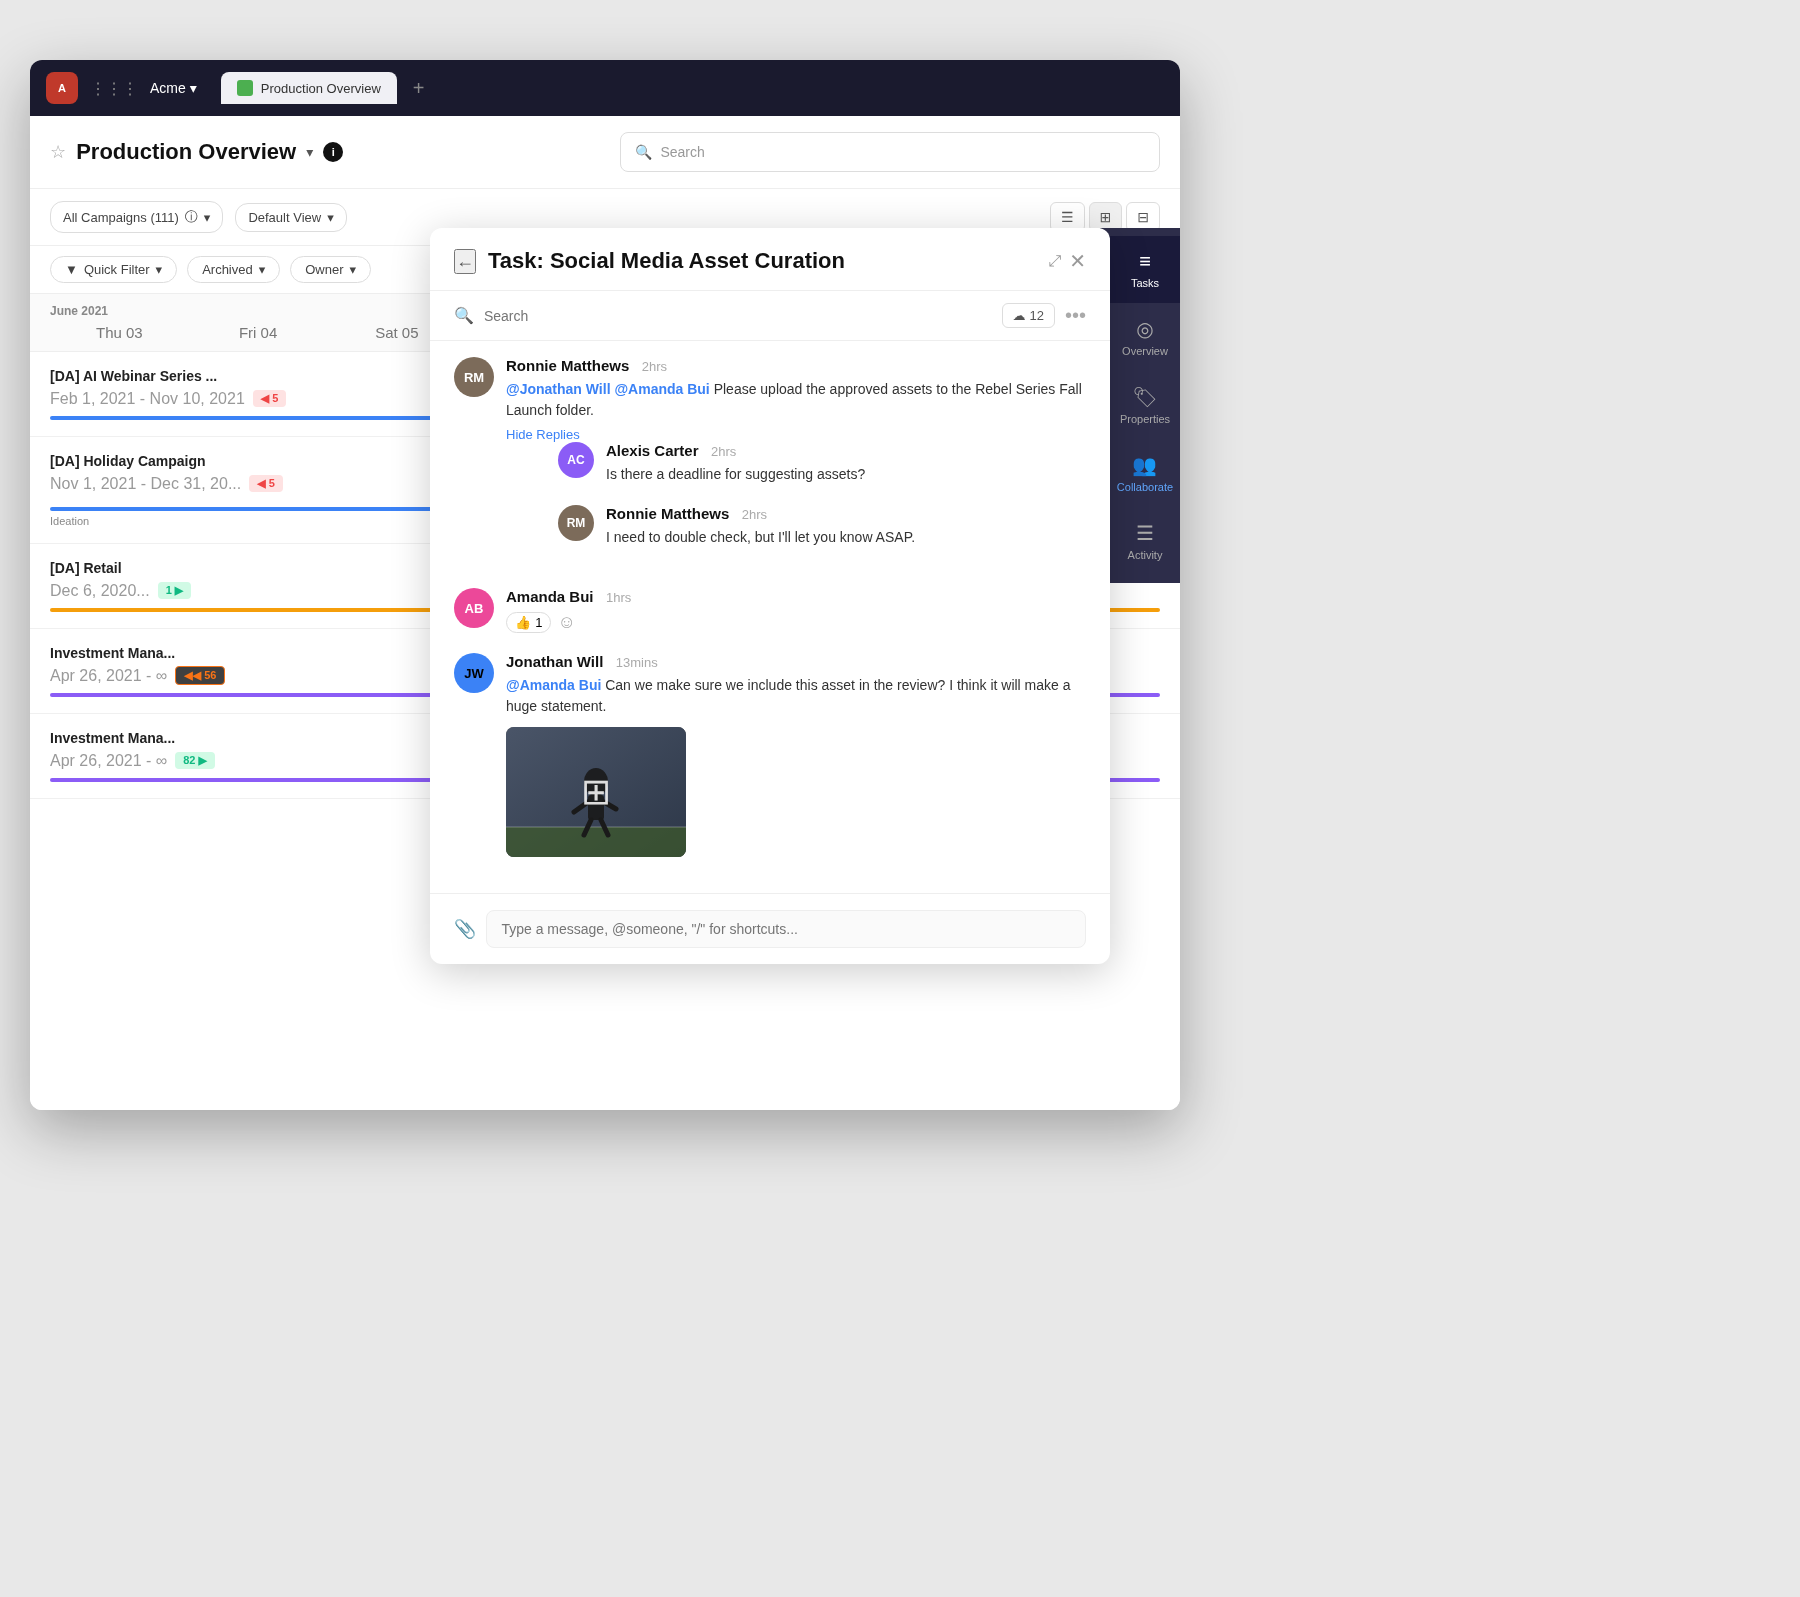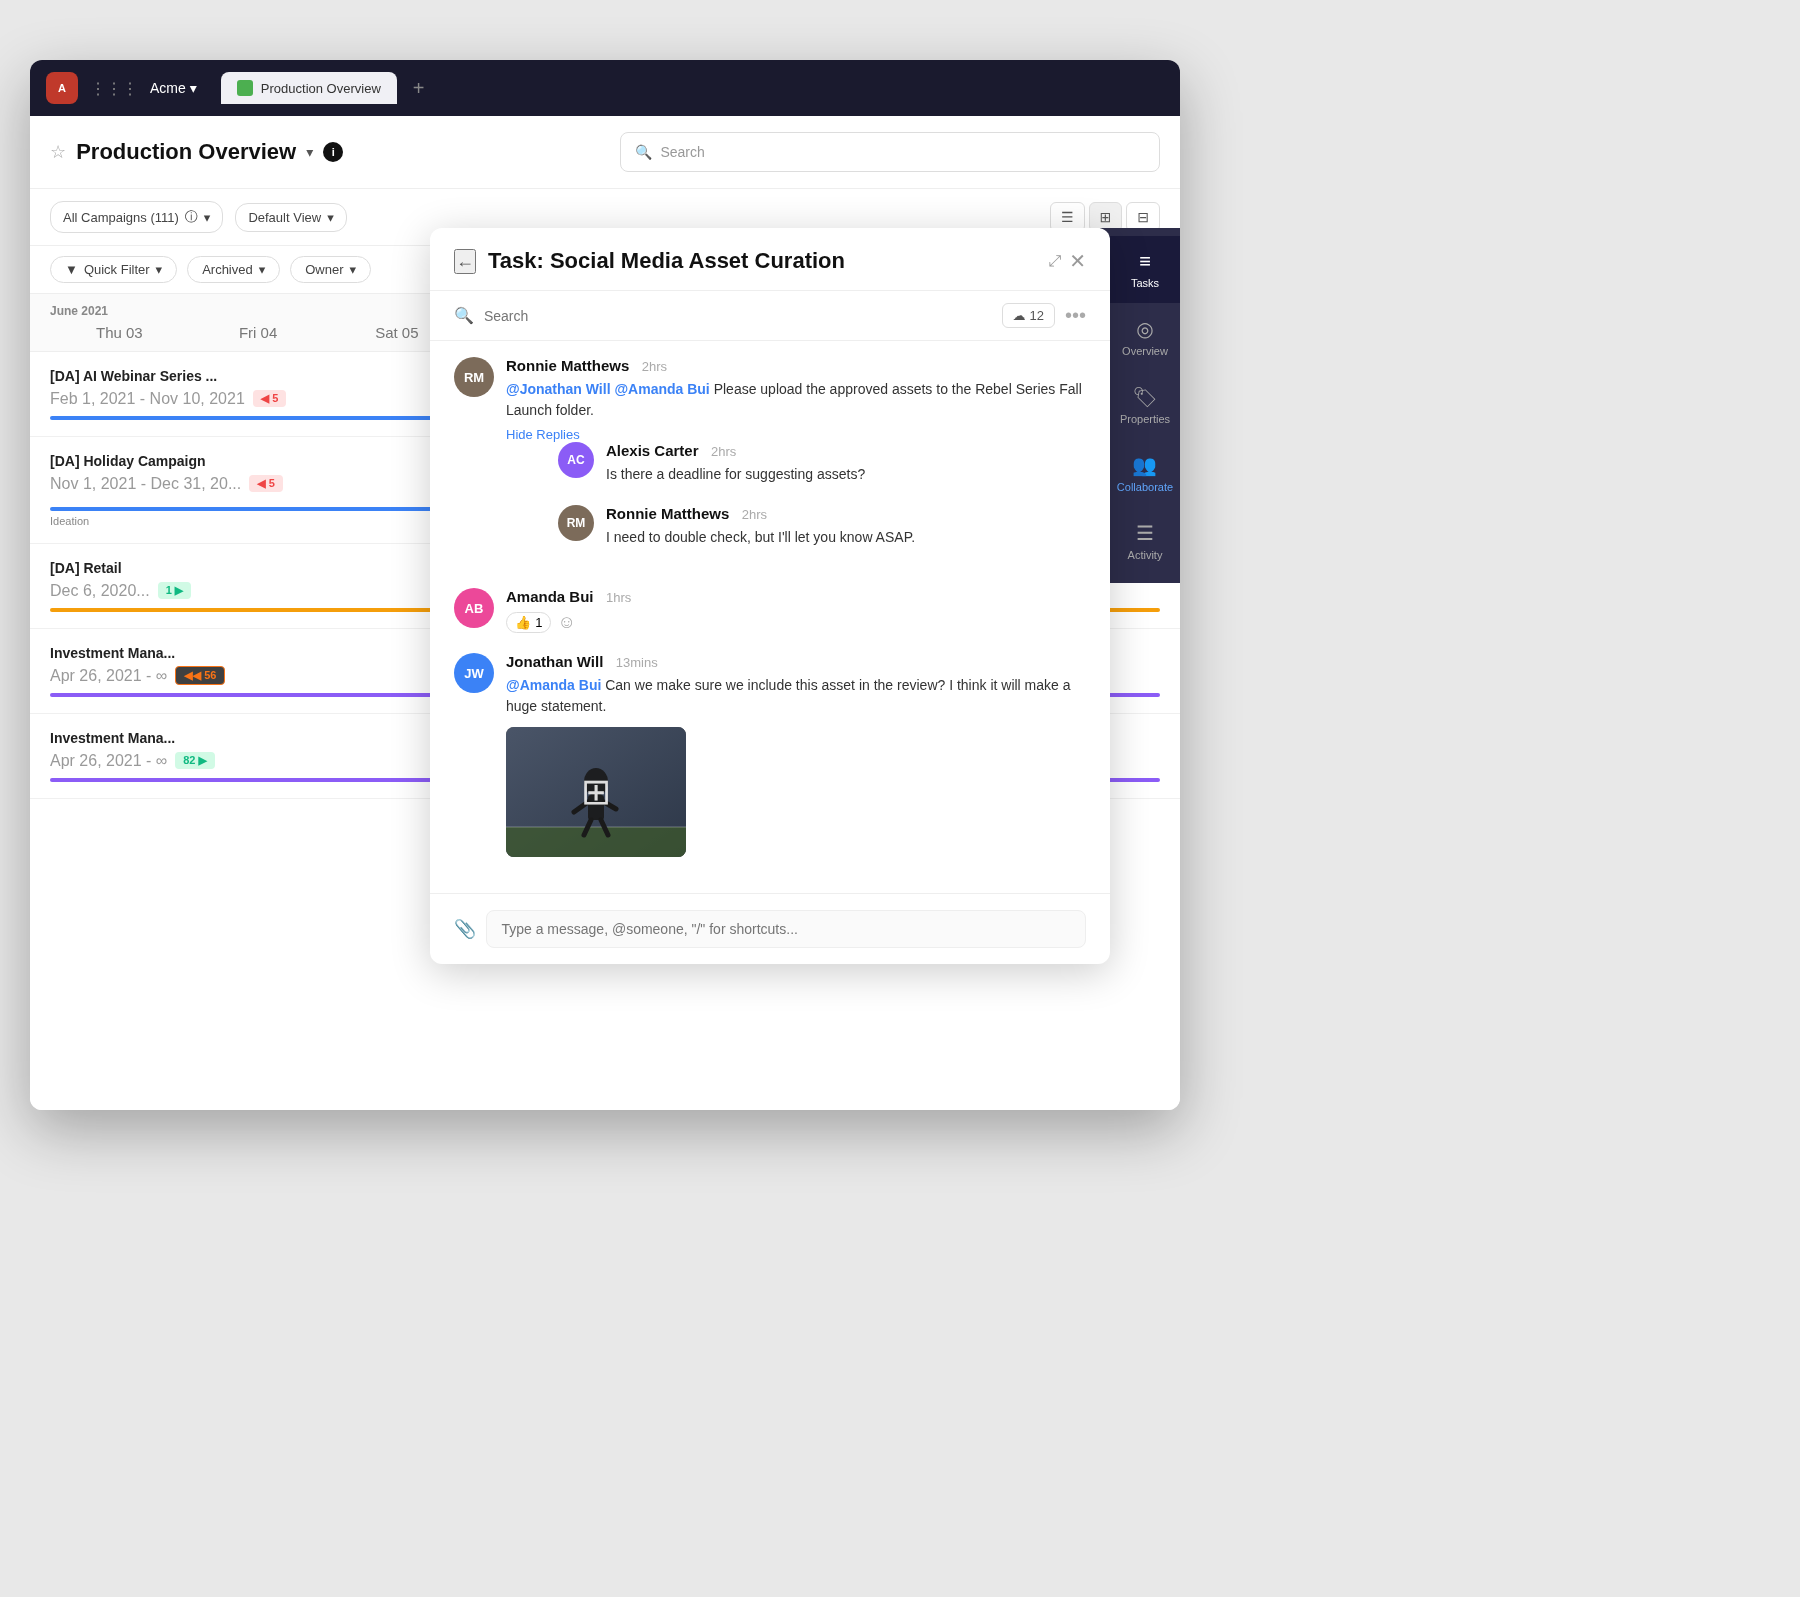--- a/index.html
+++ b/index.html
@@ -803,21 +803,21 @@
             <div class="reaction">
               <span>👍</span>
               <span>1</span>
             </div>
             <span class="emoji-btn">☺</span>
           </div>
         </div>
       </div>
 
       <div class="comment-block">
-        <div class="avatar" style="background:#3b82f6; display:flex; align-items:center; justify-content:center; font-size:13px; color:#ffffff; font-weight:bold; border-radius:50%; width:40px; height:40px; flex-shrink:0;">JW</div>
+        <div class="avatar" style="background:#3b82f6; display:flex; align-items:center; justify-content:center; font-size:13px; color:#000000; font-weight:bold; border-radius:50%; width:40px; height:40px; flex-shrink:0;">JW</div>
         <div class="comment-content">
           <span class="comment-author">Jonathan Will</span>
           <span class="comment-time">13mins</span>
           <div class="comment-text">
             <span class="mention">@Amanda Bui</span>
             <span> Can we make sure we include this asset in the review? I think it will make a huge statement.</span>
           </div>
           
           <div class="image-attachment">
 

